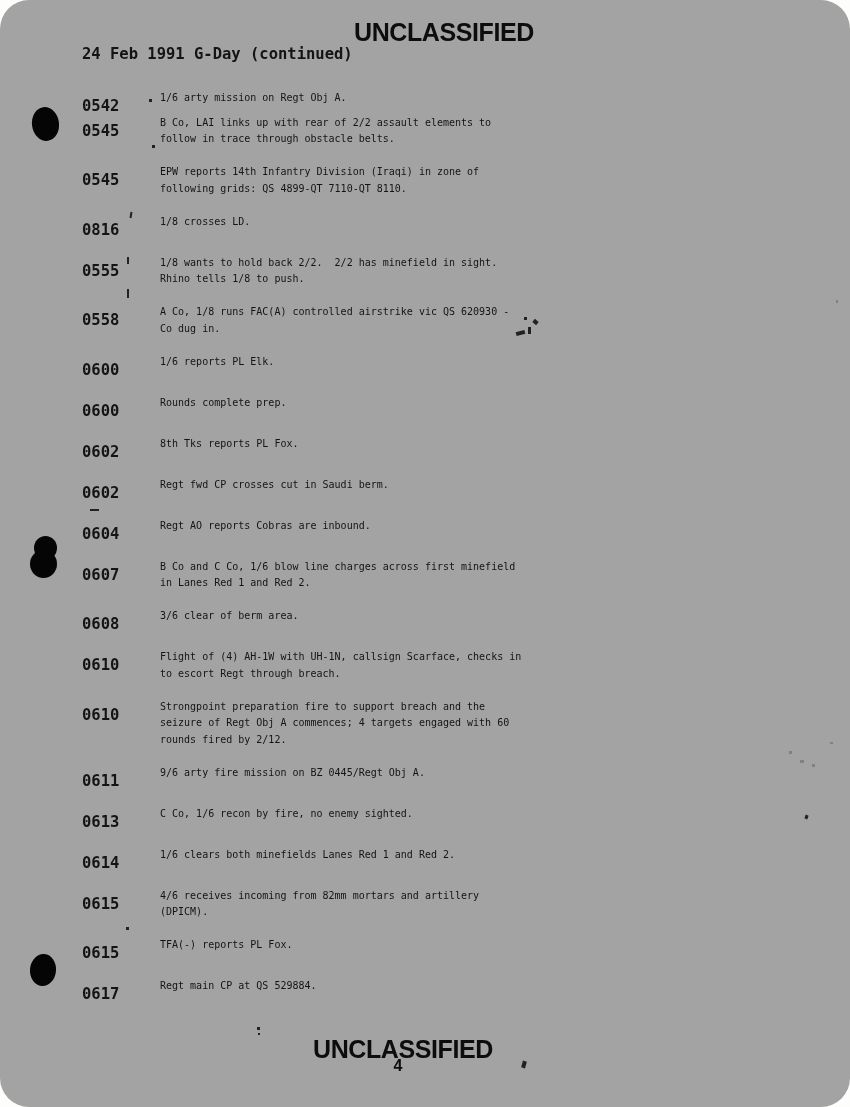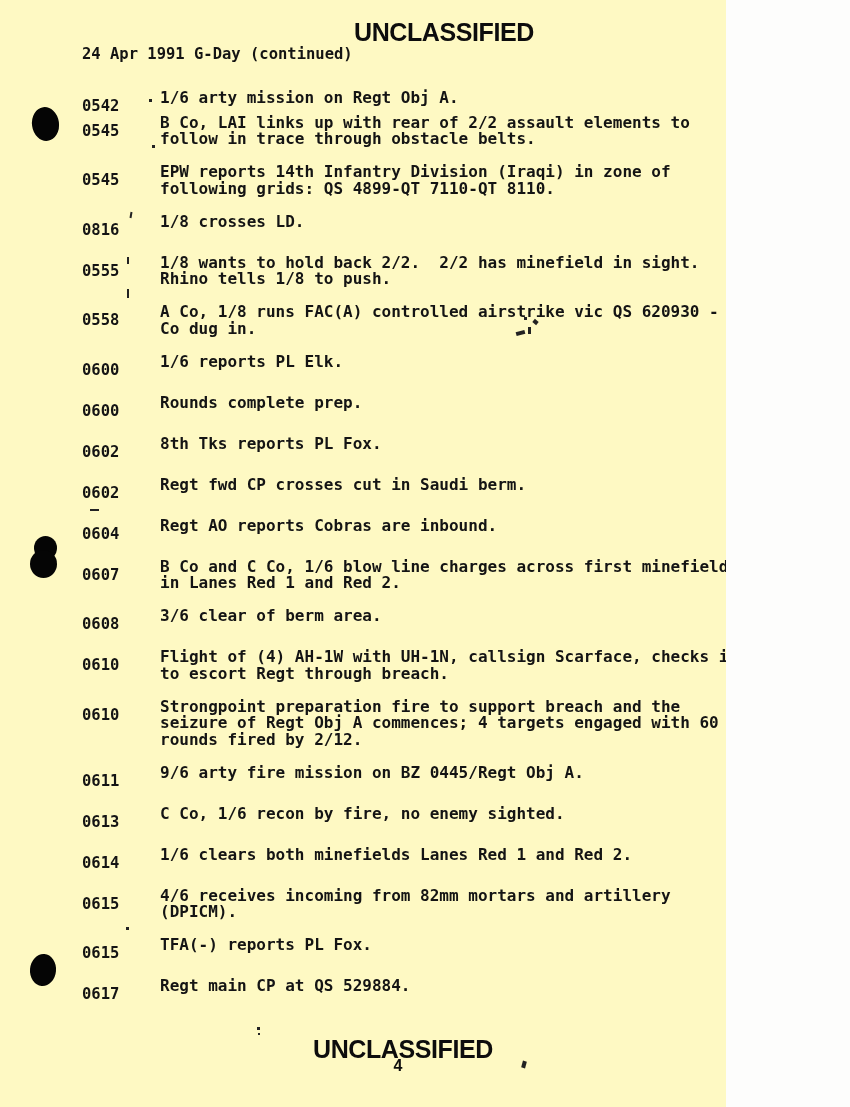--- a/index.html
+++ b/index.html
@@ -1,23 +1,24 @@
 <!DOCTYPE html>
 <html><head>
 <meta charset="utf-8">
 <style>
   html, body { margin: 0; padding: 0; background: #fdfdfc; }
   .page {
     position: relative;
-    width: 726px;
+    width: 850px;
     height: 1107px;
-    background: #fef9c3;
+    background: #a3a3a3;
     overflow: hidden;
     font-family: "DejaVu Sans Mono", monospace;
     color: #141414;
+    border-radius: 29px;
   }
   .classification {
     position: absolute;
     font-family: "Liberation Sans", sans-serif;
     font-weight: 700;
     font-size: 25px;
     letter-spacing: -0.4px;
     color: #0d0d0d;
   }
   .classification.header { top: 18px; left: 354px; }
@@ -40,23 +41,23 @@
   .entry.tight { margin-top: -16.5px; }
   .entry .time {
     flex: 0 0 78px;
     width: 78px;
     font-size: 15.5px;
     line-height: 16.5px;
     font-weight: 700;
     margin-top: 8px;
   }
   .entry .text {
-    font-size: 16px;
+    font-size: 10px;
     line-height: 16.5px;
-    font-weight: 700;
+    font-weight: 400;
     white-space: pre;
   }
   .page-number {
     position: absolute;
     top: 1057px;
     left: 376px;
     width: 44px;
     text-align: center;
     font-family: "Liberation Sans", sans-serif;
     font-weight: 700;
@@ -71,21 +72,21 @@
   .artifact { position: absolute; background: #222; }
   .artifact.faint { background: #666; opacity: 0.55; }
 </style>
 </head>
 <body>
 
 <div class="page">
 
   <div class="classification header">UNCLASSIFIED</div>
 
-  <div class="date-line">24 Apr 1991 G-Day (continued)</div>
+  <div class="date-line">24 Feb 1991 G-Day (continued)</div>
 
   <div class="entries" id="entries">
       <div class="entry">
         <span class="time">0542</span>
         <div class="text">1/6 arty mission on Regt Obj A.</div>
       </div>
       <div class="entry tight">
         <span class="time">0545</span>
         <div class="text">B Co, LAI links up with rear of 2/2 assault elements to
 follow in trace through obstacle belts.</div>

